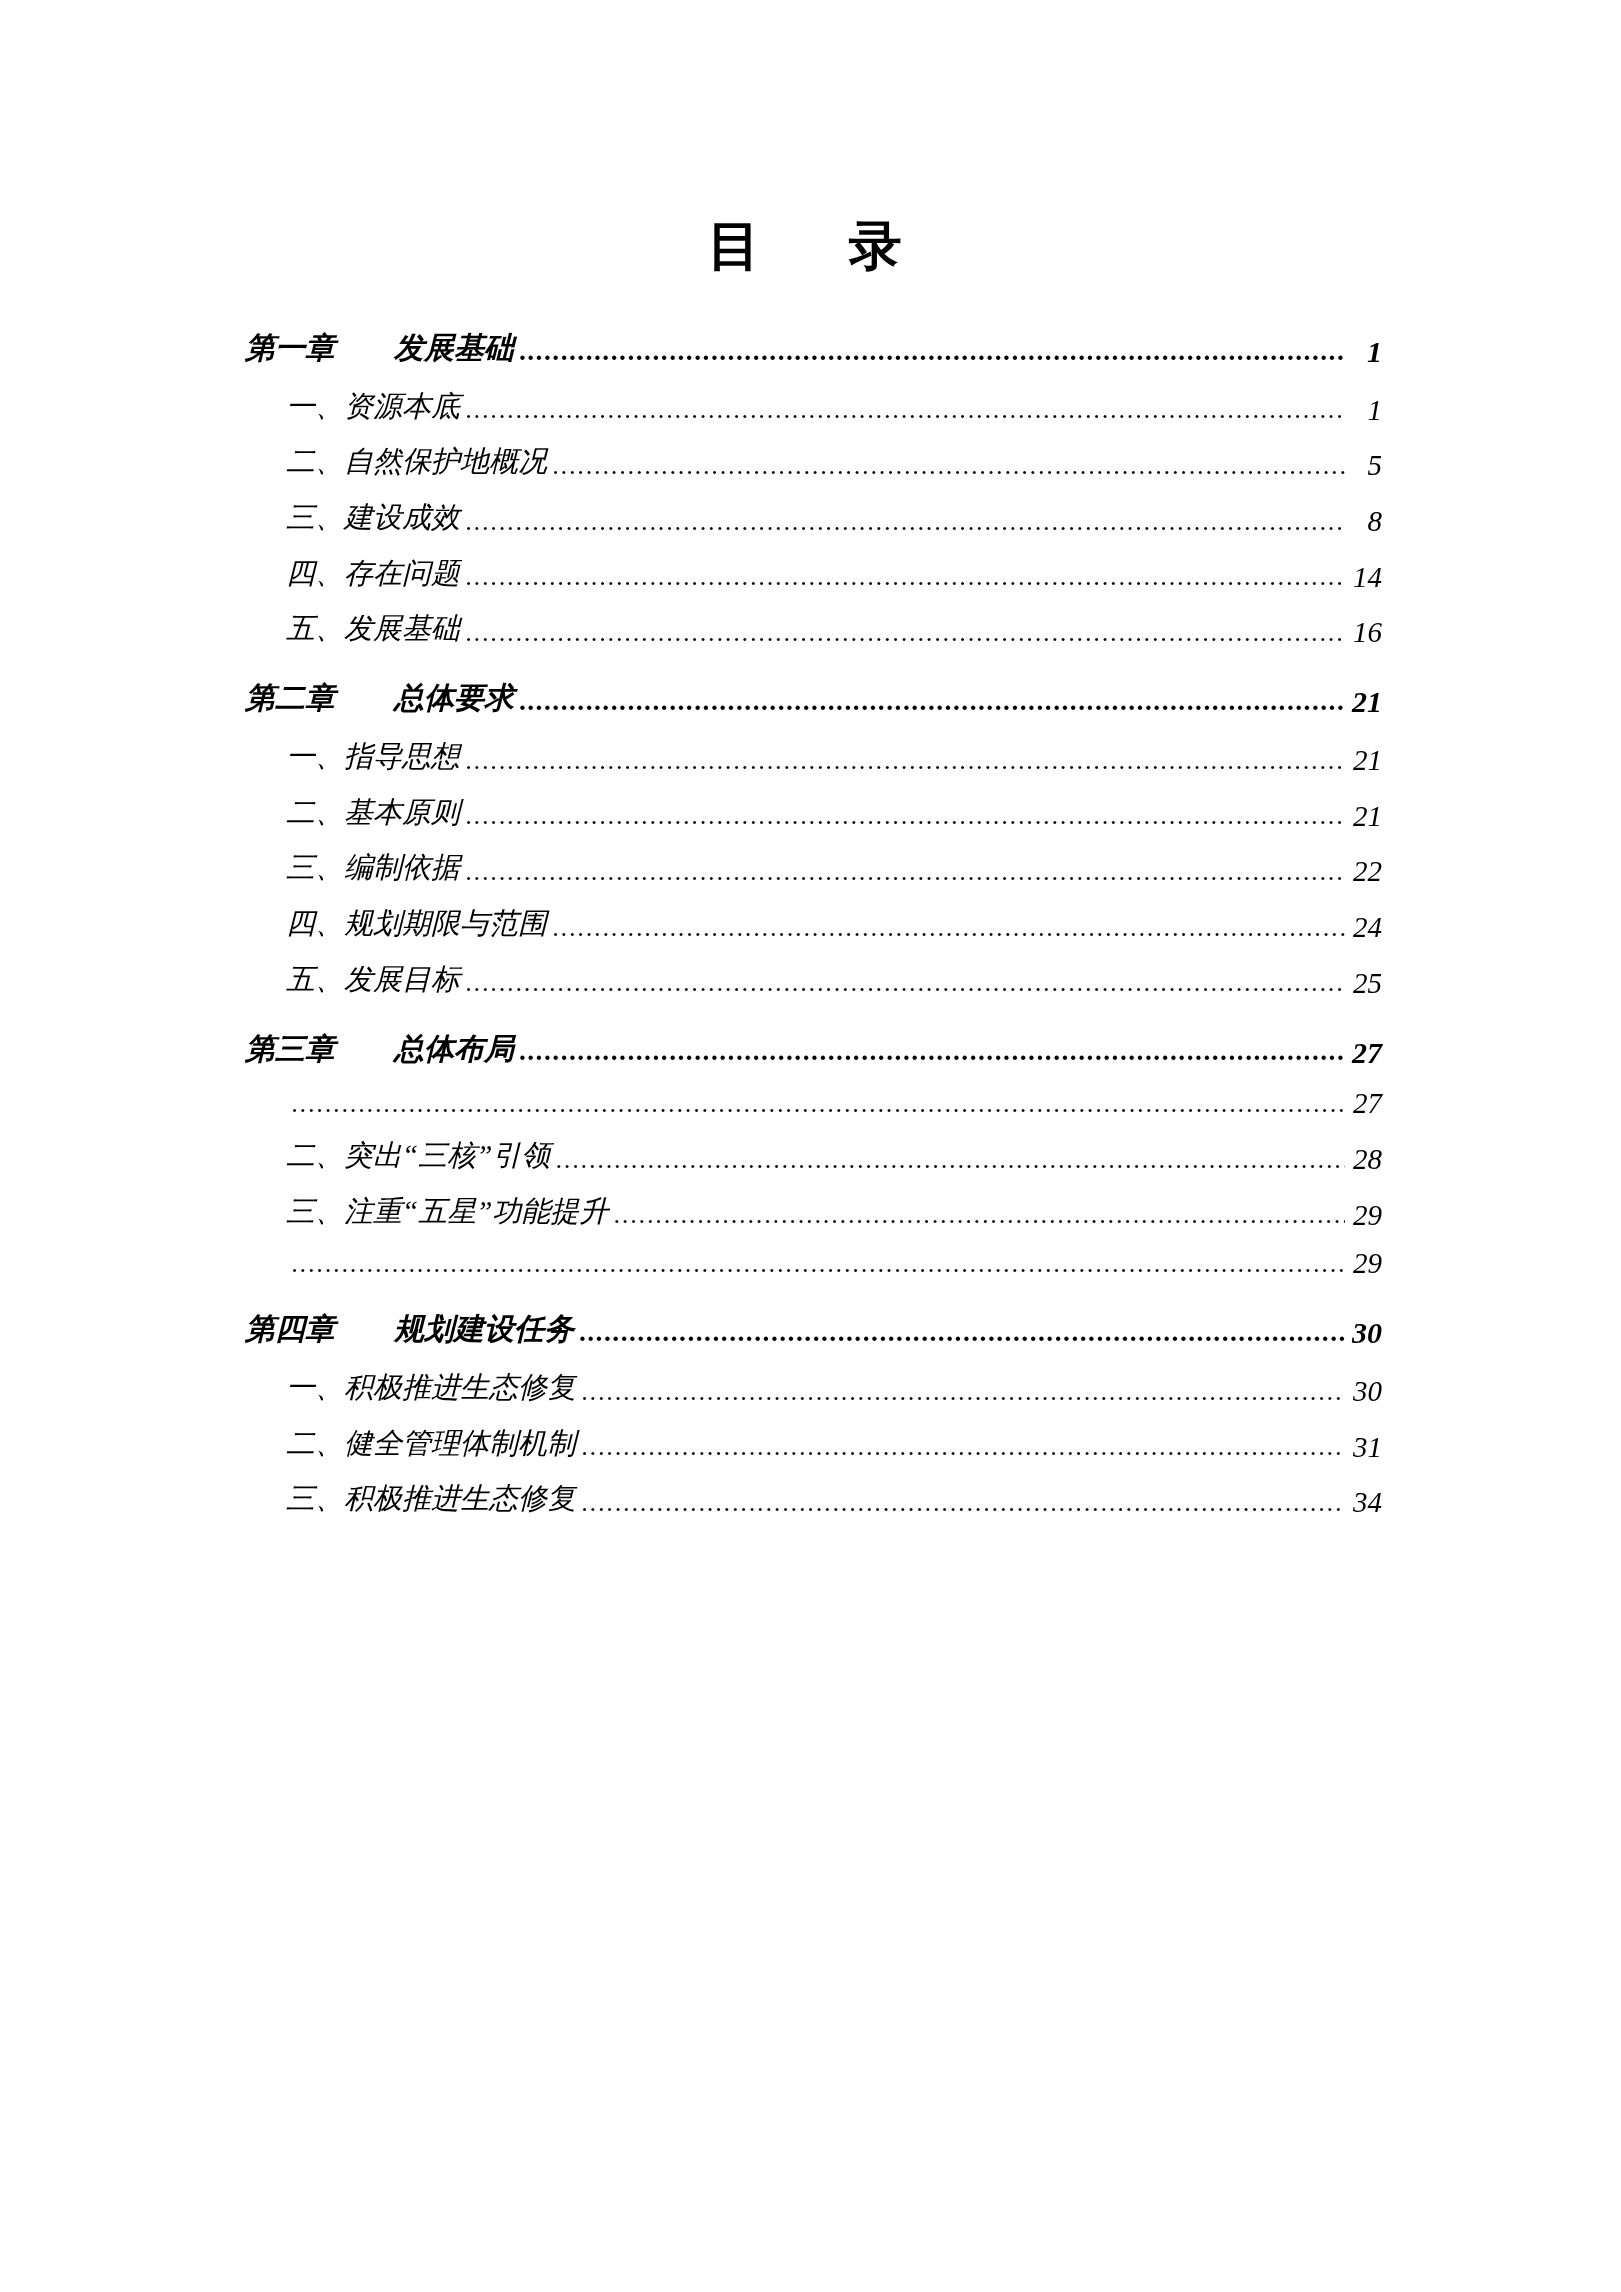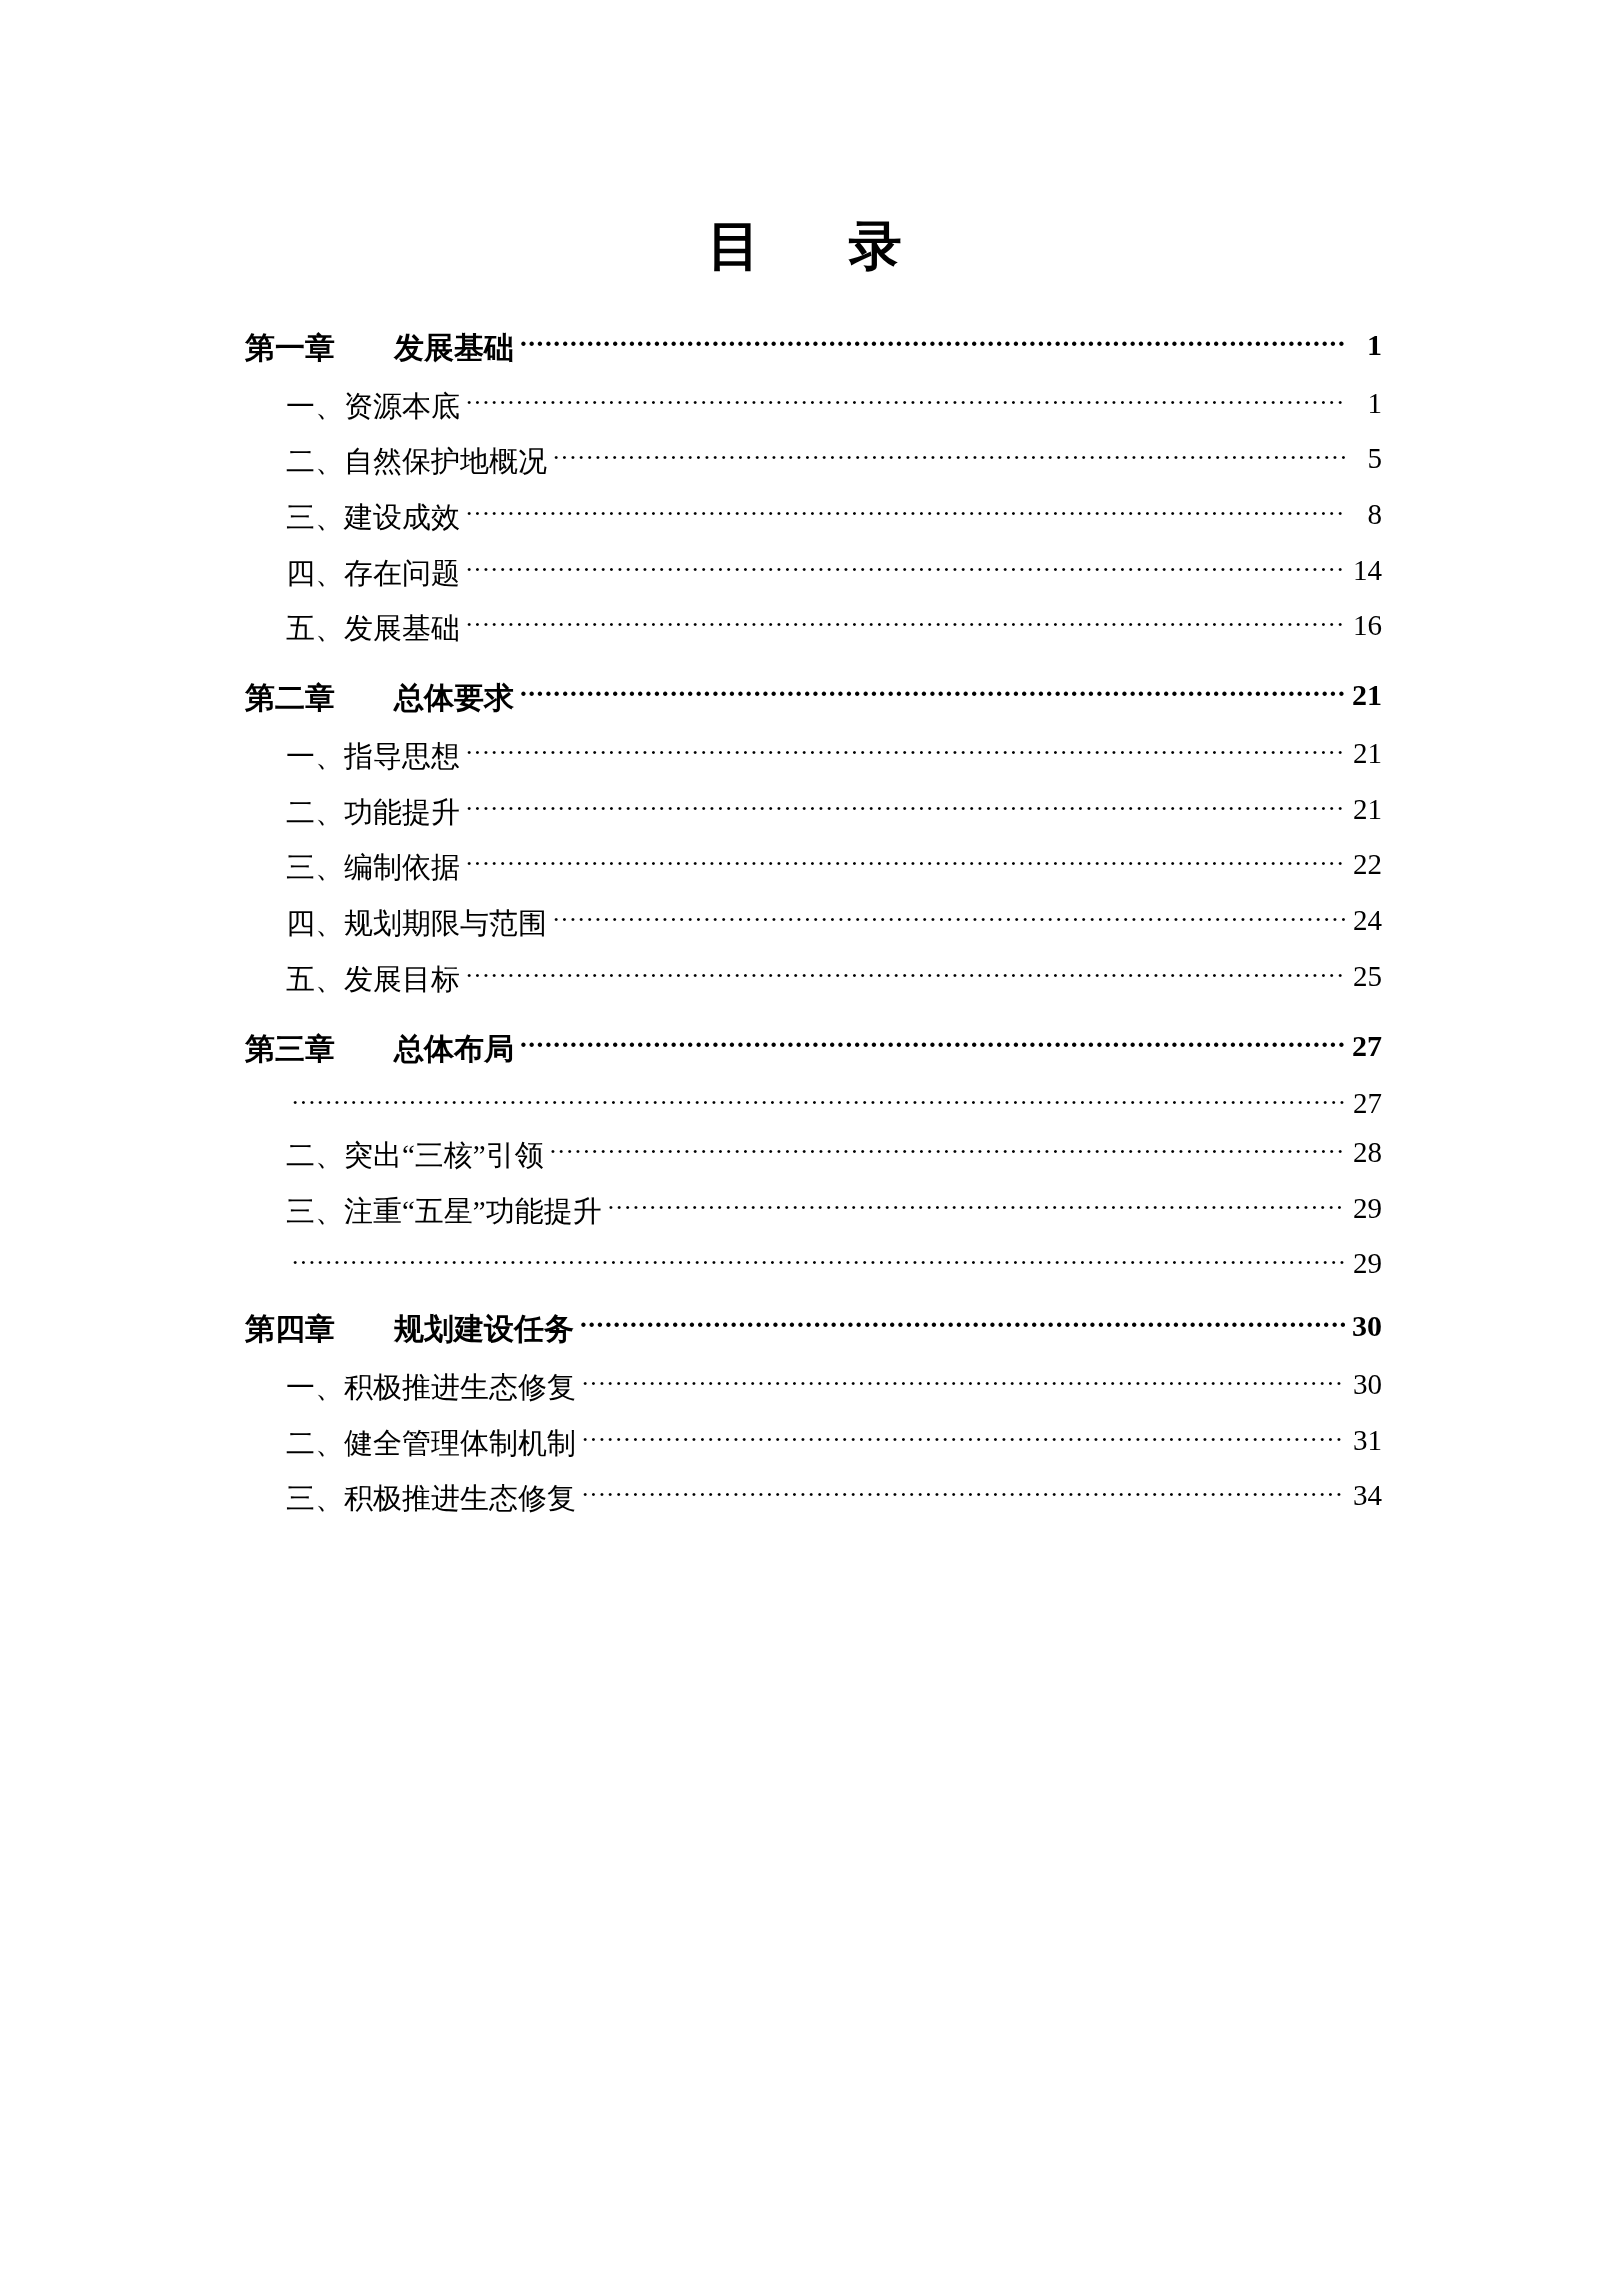--- a/index.html
+++ b/index.html
@@ -29,23 +29,24 @@
     font-size: 53px;
     font-weight: bold;
     letter-spacing: 17.6px;
     margin: 0 0 45px 0;
     font-family: "DejaVu Serif", "Liberation Serif", serif;
   }
 
   
   .toc-row {
     display: flex;
-    align-items: flex-start;
+    align-items: flex-end;
     width: 100%;
     box-sizing: border-box;
+    font-style: italic;
   }
   .toc-row.chapter {
     font-size: 30px;
     font-weight: bold;
     margin-top: 29px;
     margin-bottom: 17.6px;
     padding-left: 0px;
   }
   .toc-row.chapter:first-of-type {
     margin-top: 0;
@@ -135,21 +136,21 @@
           <span class="label"><span class="chapter-num">第二章</span><span class="chapter-name">总体要求</span></span>
           <span class="dots">........................................................................................................................................................................................................</span>
           <span class="page-num">21</span>
         </div>
         <div class="toc-row section">
           <span class="label">一、指导思想</span>
           <span class="dots">........................................................................................................................................................................................................</span>
           <span class="page-num">21</span>
         </div>
         <div class="toc-row section">
-          <span class="label">二、功能提升</span>
+          <span class="label">二、基本原则</span>
           <span class="dots">........................................................................................................................................................................................................</span>
           <span class="page-num">21</span>
         </div>
         <div class="toc-row section">
           <span class="label">三、编制依据</span>
           <span class="dots">........................................................................................................................................................................................................</span>
           <span class="page-num">22</span>
         </div>
         <div class="toc-row section">
           <span class="label">四、规划期限与范围</span>

